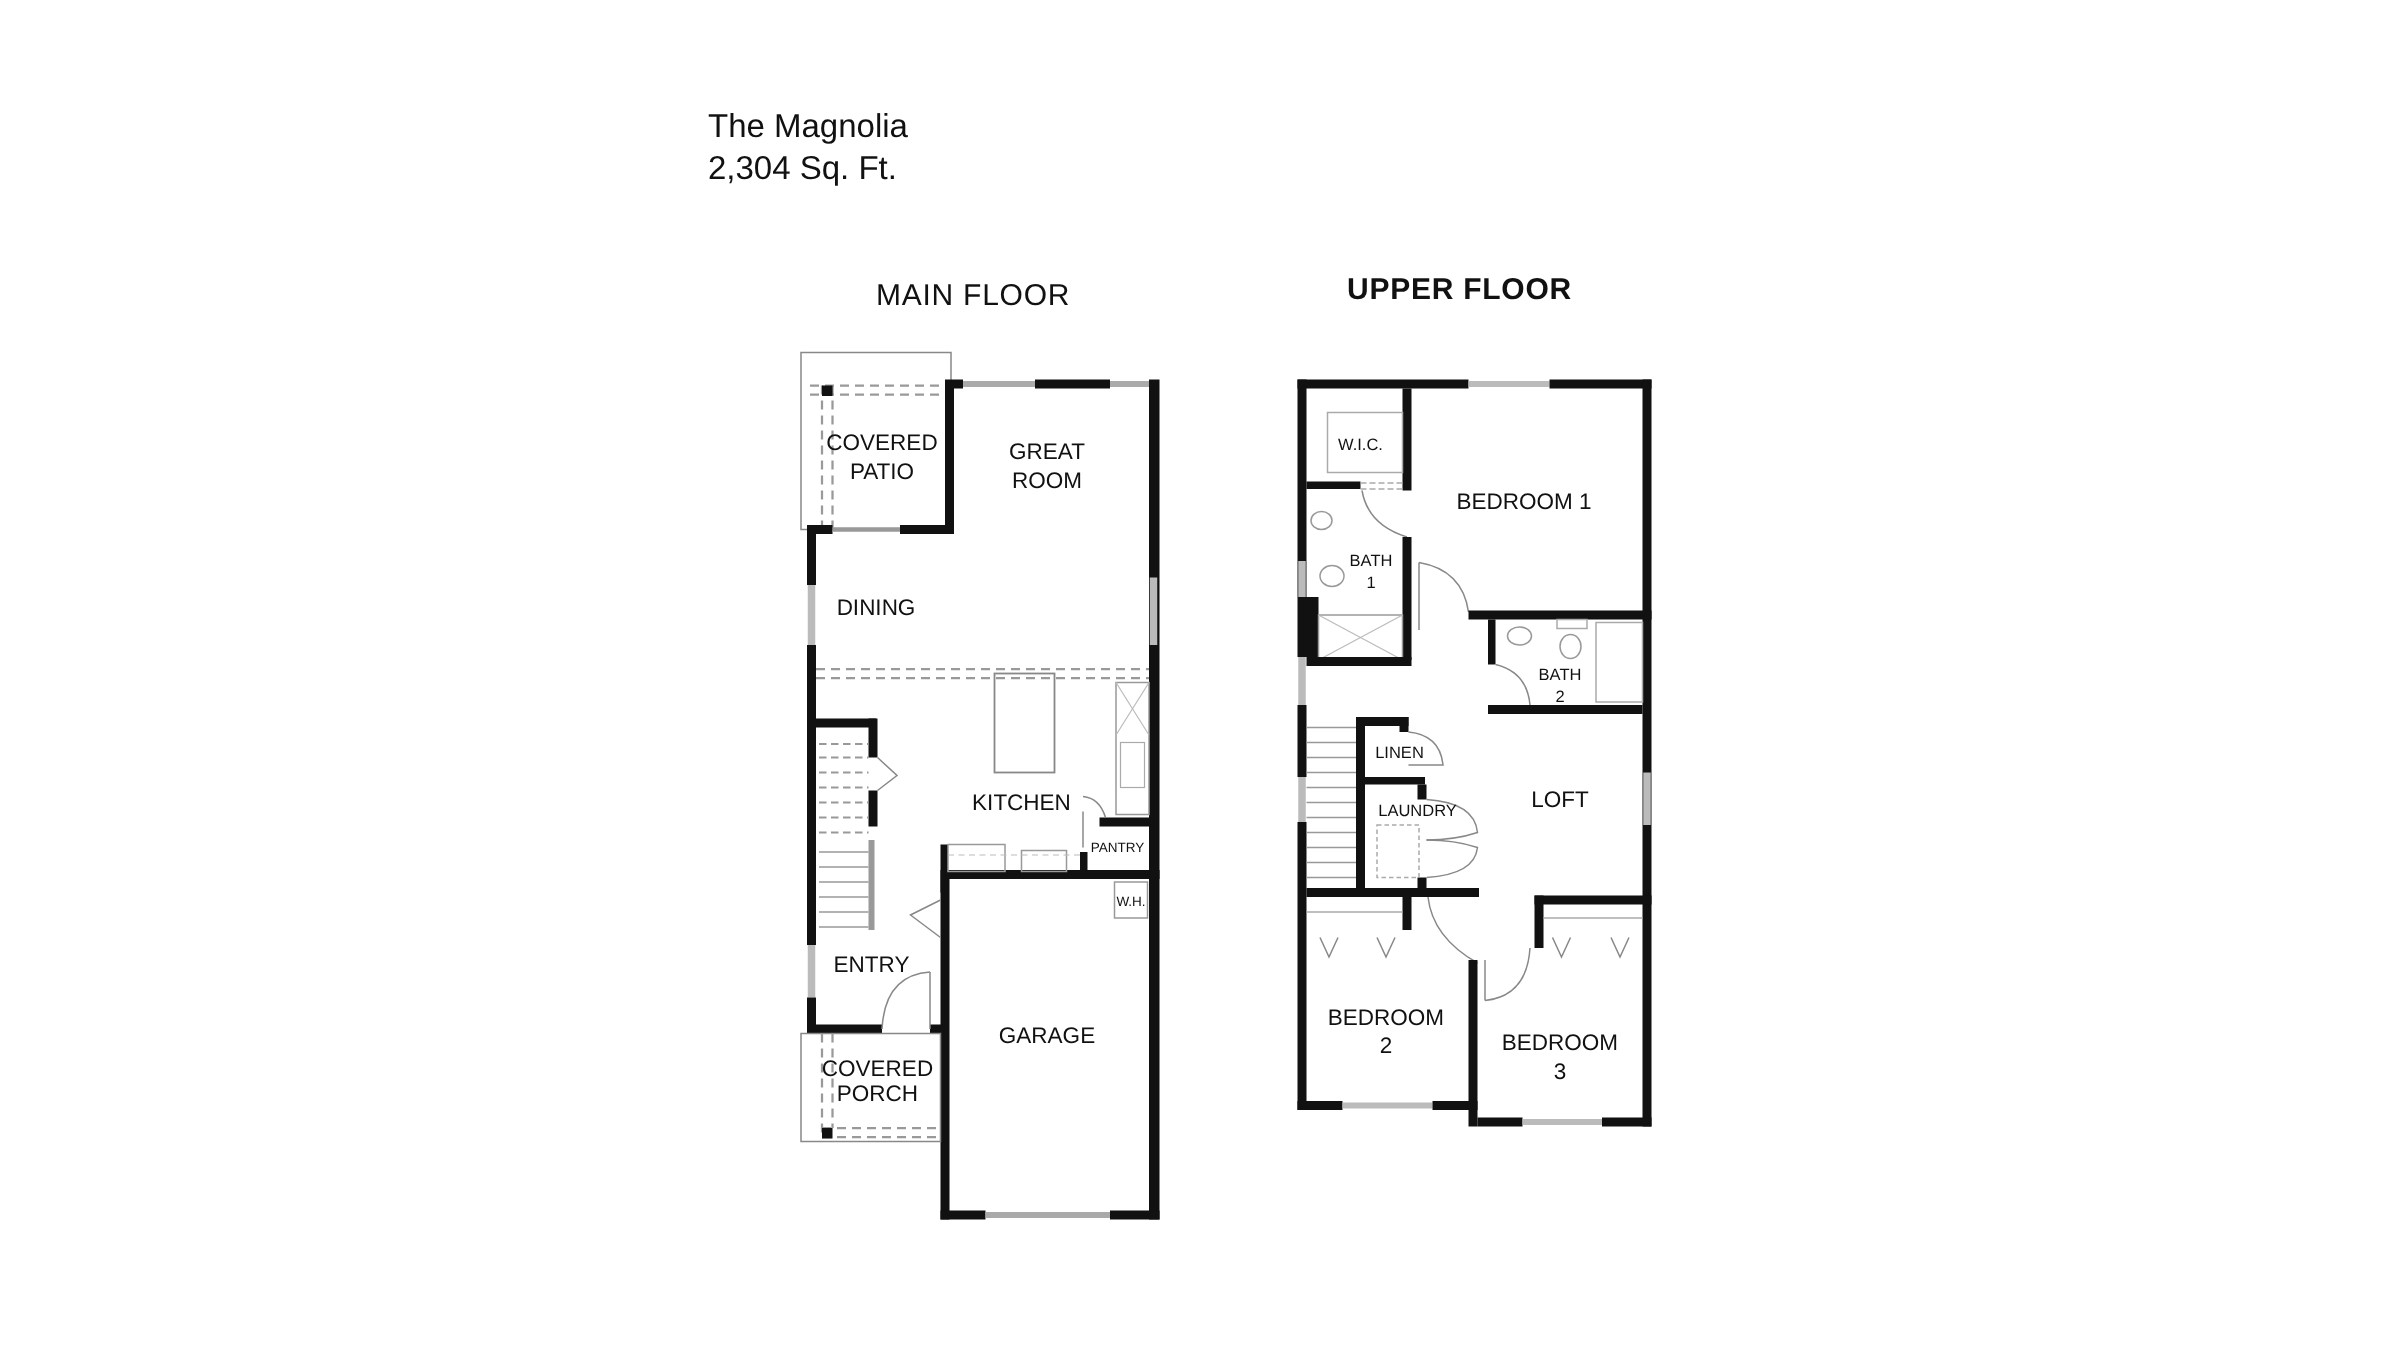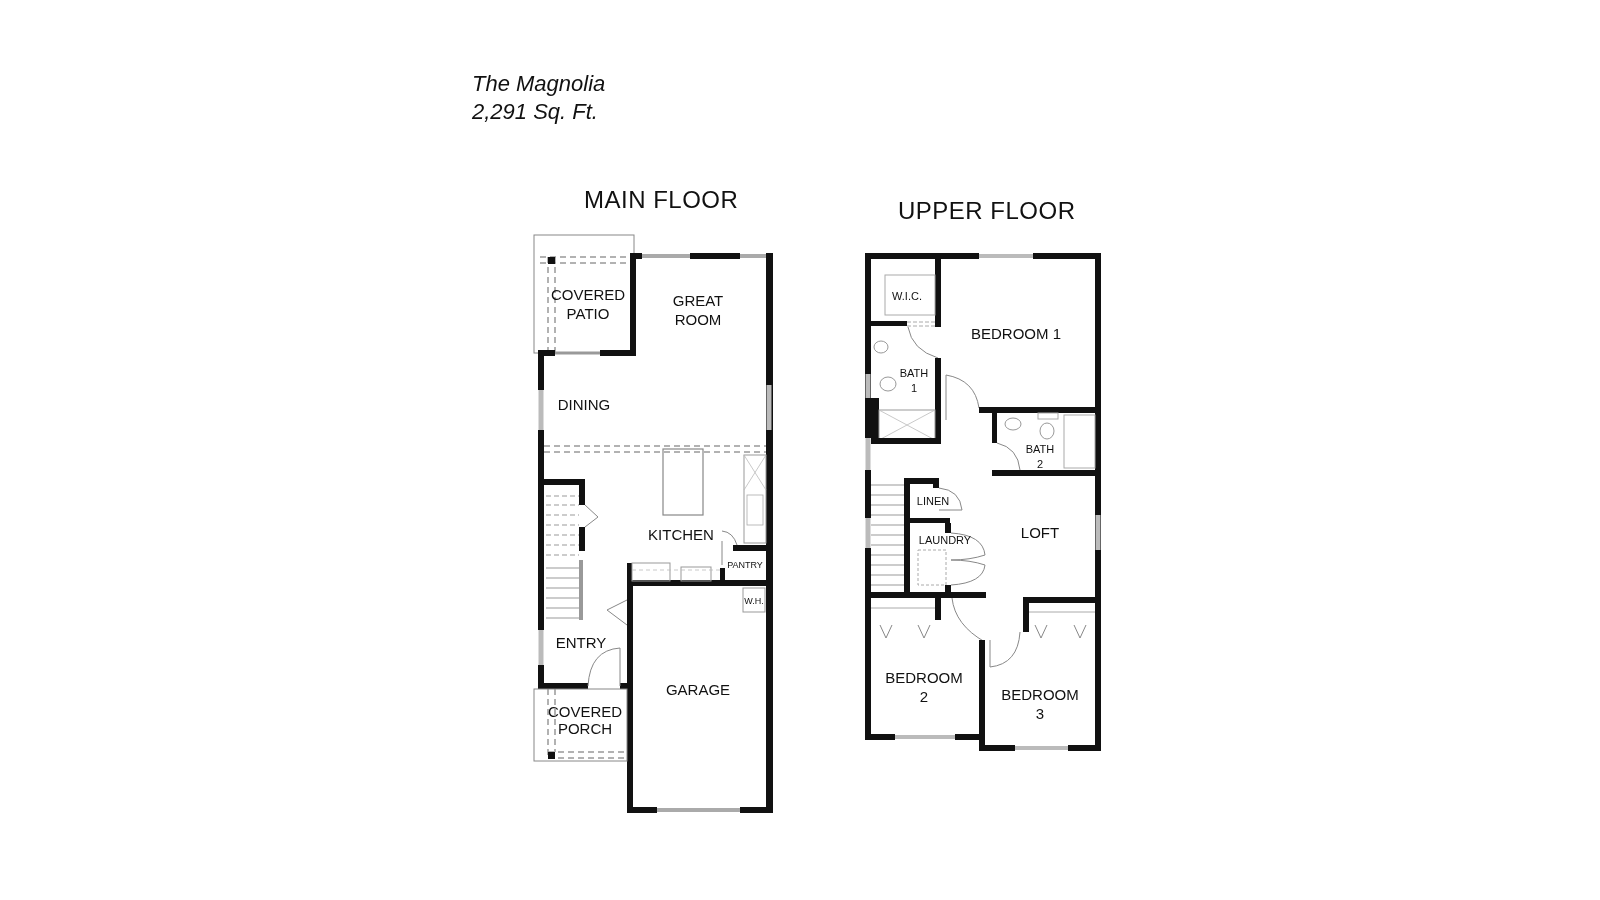--- a/index.html
+++ b/index.html
@@ -1,34 +1,34 @@
 <!DOCTYPE html>
 <html><head>
 <meta charset="utf-8">
 <style>
   html, body { margin:0; padding:0; background:#ffffff; }
   body { width:1600px; height:900px; position:relative; overflow:hidden; font-family:"Liberation Sans", sans-serif; color:#111; }
   .title-block { position:absolute; left:472px; top:70px; font-size:22px; line-height:28px; color:#111; }
-  .title-block div { white-space:nowrap;font-style:italic; }
-  .floor-label { position:absolute; font-size:24px; letter-spacing:0.5px; color:#111; white-space:nowrap; }
+  .title-block div { white-space:nowrap; }
+  .floor-label { position:absolute; font-size:20px; letter-spacing:0.5px; color:#111; white-space:nowrap; }
   svg { position:absolute; left:0; top:0; }
   .room-label { font-family:"Liberation Sans", sans-serif; font-size:15px; fill:#111; text-anchor:middle; }
   .room-label.small { font-size:11px; }
   .room-label.tiny { font-size:9px; }
 </style>
 </head>
 <body>
 
 <div class="title-block">
   <div>The Magnolia</div>
-  <div>2,291 Sq. Ft.</div>
+  <div>2,304 Sq. Ft.</div>
 </div>
 
 <div class="floor-label" style="left:584px; top:186px;">MAIN FLOOR</div>
-<div class="floor-label" style="left:898px; top:197px;">UPPER FLOOR</div>
+<div class="floor-label" style="left:898px; top:182px;font-weight:bold;">UPPER FLOOR</div>
 
 <svg width="1600" height="900" viewBox="0 0 1600 900" xmlns="http://www.w3.org/2000/svg">
 
   <g>
 
     <rect x="534" y="235" width="100" height="118" fill="none" stroke="#888" stroke-width="1"></rect>
     <line x1="540" y1="257" x2="634" y2="257" stroke="#999" stroke-width="1.5" stroke-dasharray="6 4"></line>
     <line x1="540" y1="263" x2="634" y2="263" stroke="#999" stroke-width="1.5" stroke-dasharray="6 4"></line>
     <line x1="548" y1="257" x2="548" y2="353" stroke="#999" stroke-width="1.5" stroke-dasharray="6 4"></line>
     <line x1="555" y1="257" x2="555" y2="353" stroke="#999" stroke-width="1.5" stroke-dasharray="6 4"></line>

